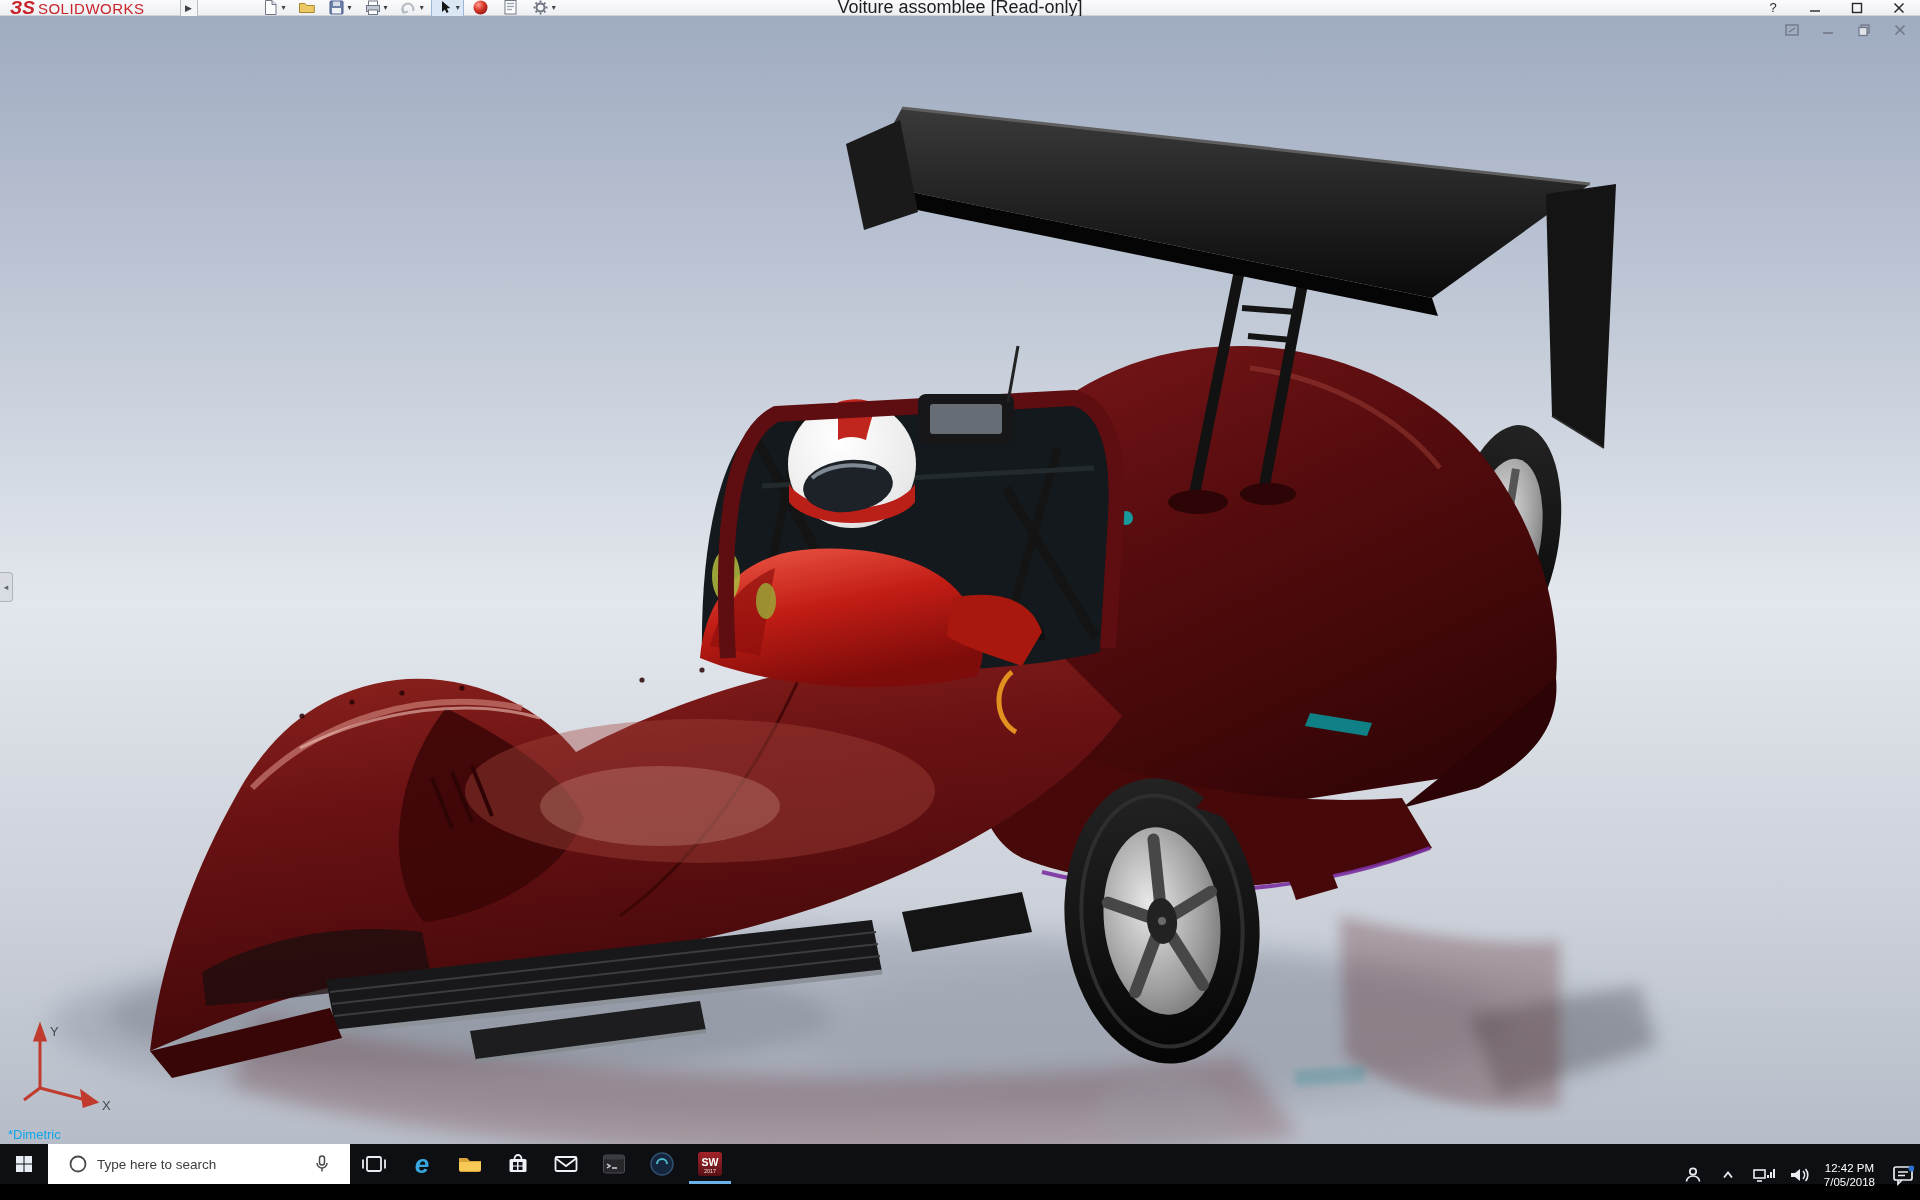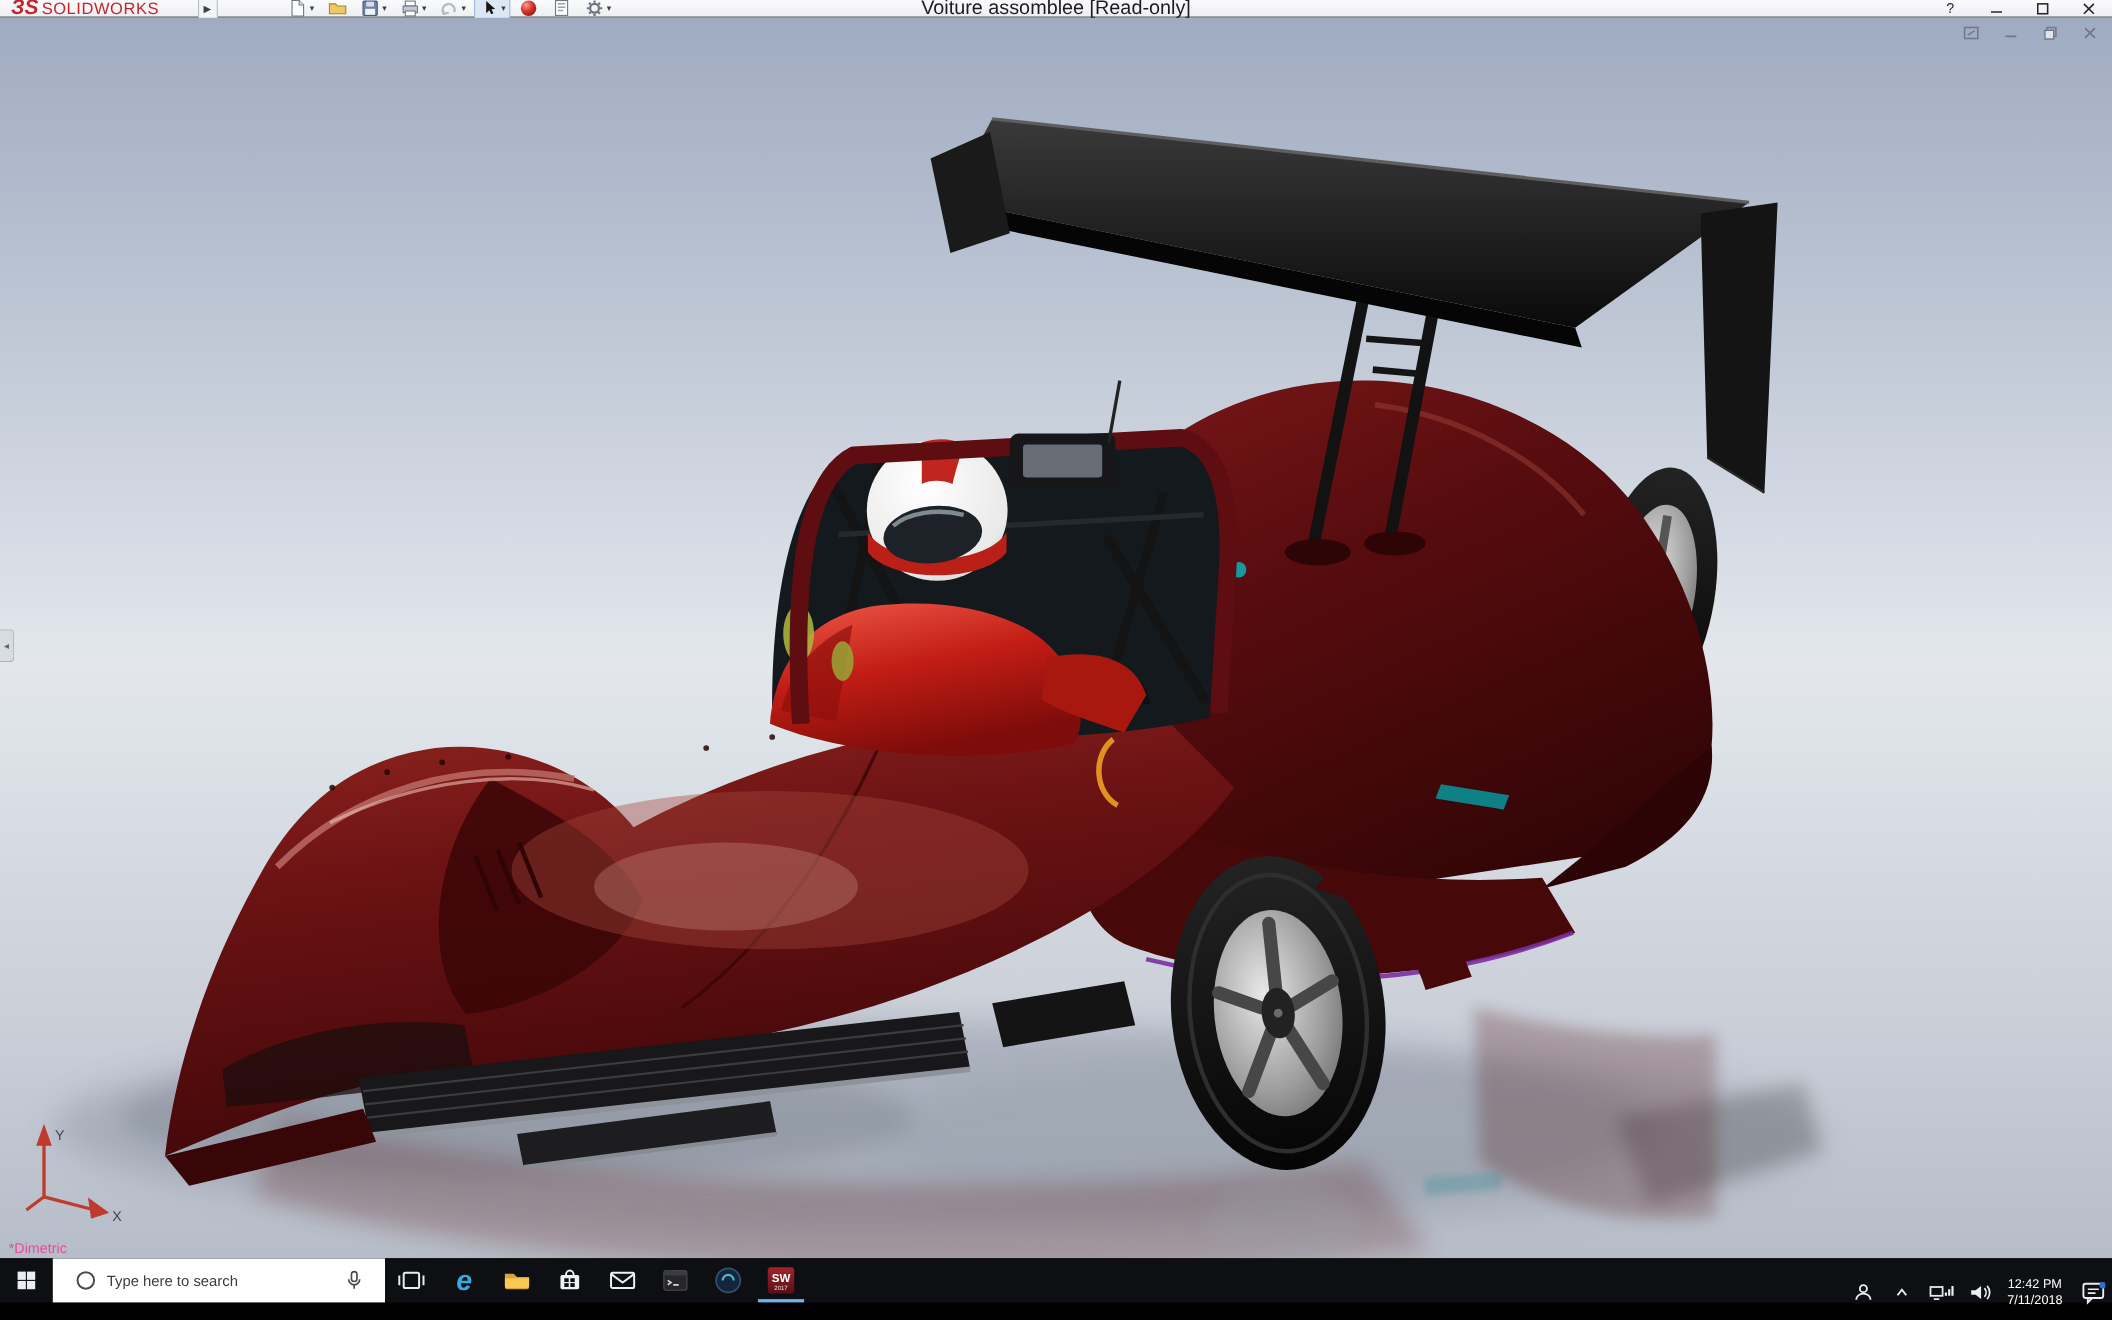--- a/index.html
+++ b/index.html
@@ -23,21 +23,21 @@
                       font-size:13px; color:#25272b; cursor:pointer; }
 
   
   .viewport { position:relative; width:1920px; height:1128px; }
   .scene { position:absolute; inset:0; display:block; }
   .doc-controls { position:absolute; top:5px; right:10px; display:flex; gap:16px; }
   .doc-controls .dc { width:20px; height:18px; display:flex; align-items:center; justify-content:center; cursor:pointer; }
   .panel-tab { position:absolute; left:0; top:556px; width:13px; height:30px; background:rgba(214,218,225,.85);
                border:1px solid #aeb4be; border-left:none; border-radius:0 4px 4px 0;
                display:flex; align-items:center; justify-content:center; font-size:9px; color:#5d6470; cursor:pointer; }
-  .view-label { position:absolute; left:8px; bottom:2px; font-size:13px; color:#ec4899; }
+  .view-label { position:absolute; left:8px; bottom:2px; font-size:13px; color:#0ea5e9; }
   .triad { position:absolute; left:10px; bottom:26px; }
 
   
   .taskbar { position:relative; height:40px; background:#0e0f12; display:flex; align-items:stretch; }
   .tb-btn { width:48px; display:flex; align-items:center; justify-content:center; cursor:pointer; position:relative; }
   .searchbox { width:302px; background:#ffffff; display:flex; align-items:center; gap:9px; padding:0 20px; cursor:text; }
   .searchbox input { border:none; outline:none; flex:1; font-size:13.5px; color:#222; font-family:"Liberation Sans", sans-serif; background:transparent; }
   .searchbox input::placeholder { color:#3c3c3c; opacity:1; }
   .run-indicator { position:absolute; bottom:0; left:3px; right:3px; height:3px; background:#6cb2e8; }
   .tray { margin-left:auto; display:flex; align-items:center; gap:9px; padding-right:6px;margin-top:22px; }
@@ -506,21 +506,21 @@
     </div>
     <div class="tr-ic">
       <svg width="26" height="32">
         <path d="M6 14 h4 l5 -4 v12 l-5 -4 h-4 z" fill="#e9edf2"></path>
         <path d="M18 12 a6 6 0 0 1 0 8" fill="none" stroke="#e9edf2" stroke-width="1.6"></path>
         <path d="M20.5 10 a9 9 0 0 1 0 12" fill="none" stroke="#e9edf2" stroke-width="1.6"></path>
       </svg>
     </div>
     <div class="clock">
       <div>12:42 PM</div>
-      <div>7/11/2018</div>
+      <div>7/05/2018</div>
     </div>
     <div class="tr-ic">
       <svg width="30" height="32">
         <rect x="6" y="8" width="18" height="13" rx="2" fill="none" stroke="#e9edf2" stroke-width="1.7"></rect>
         <path d="M10 21 v4 l4 -4" fill="none" stroke="#e9edf2" stroke-width="1.7"></path>
         <line x1="10" y1="13" x2="20" y2="13" stroke="#e9edf2" stroke-width="1.5"></line>
         <line x1="10" y1="16.5" x2="17" y2="16.5" stroke="#e9edf2" stroke-width="1.5"></line>
         <circle cx="23.5" cy="9.5" r="3" fill="#2f6fce"></circle>
       </svg>
     </div>

